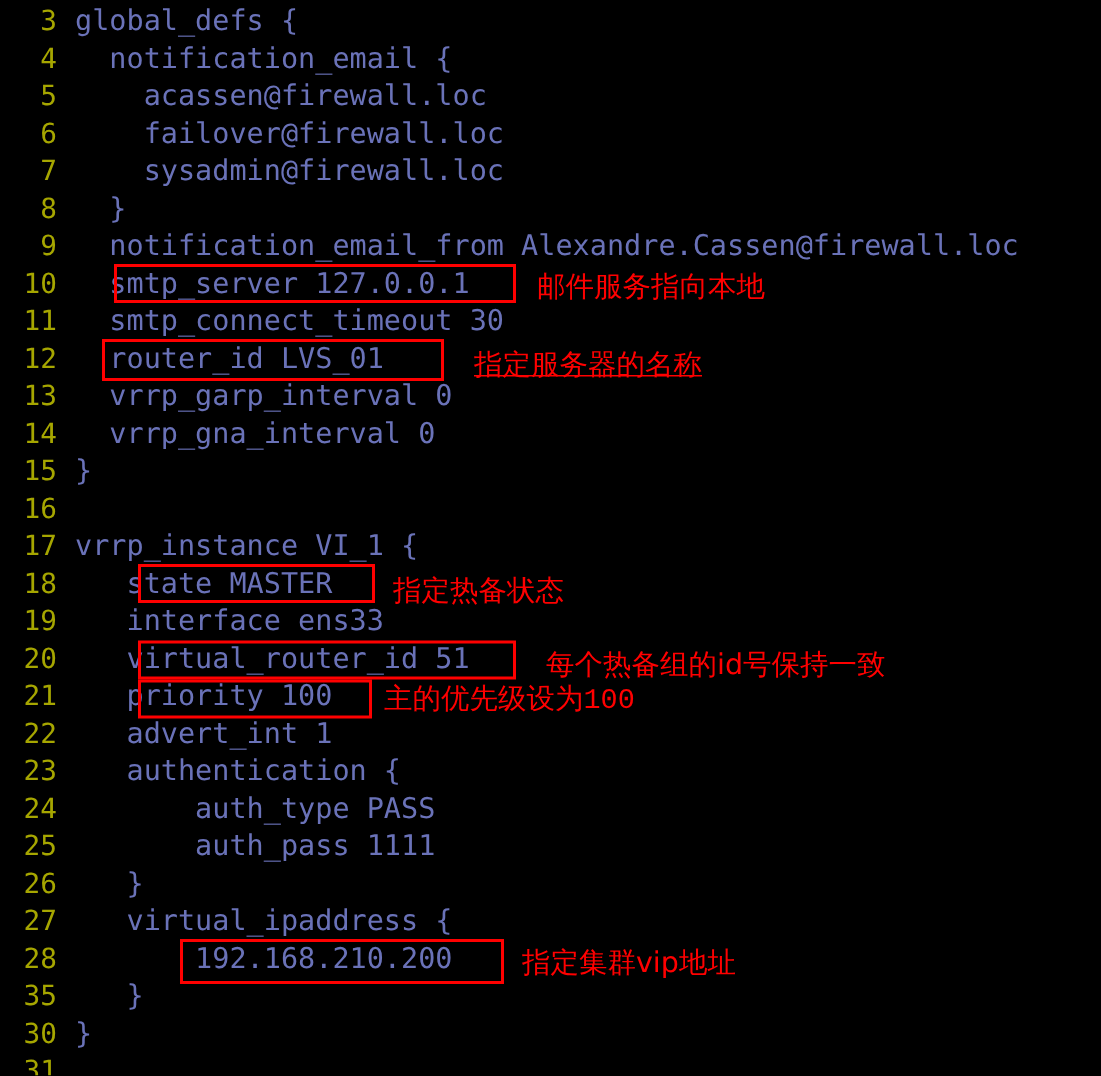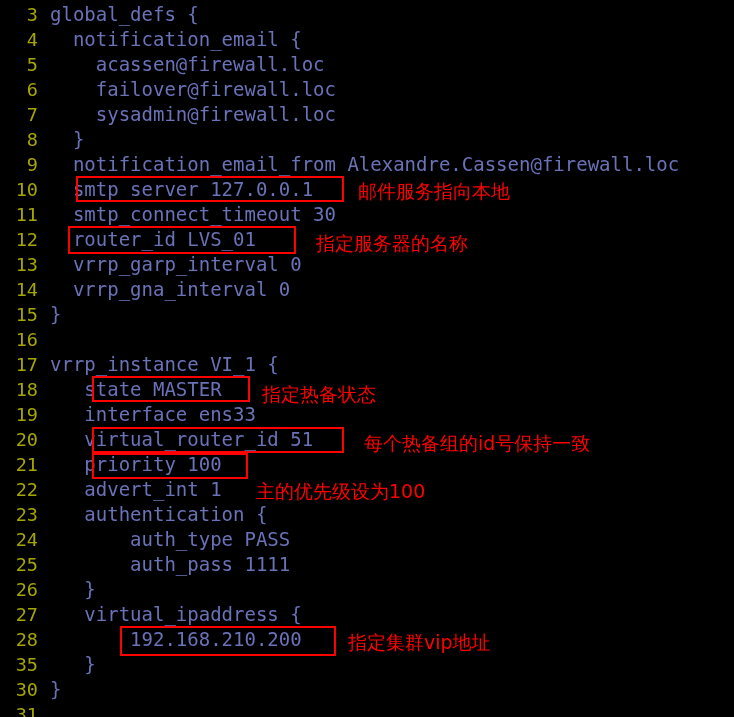--- a/index.html
+++ b/index.html
@@ -111,20 +111,20 @@
   </div>
 
   <div class="box" style="left:76px;  top:176px; width:268px; height:26px;"></div>
   <div class="box" style="left:68px;  top:226px; width:228px; height:28px;"></div>
   <div class="box" style="left:92px;  top:376px; width:158px; height:26px;"></div>
   <div class="box" style="left:92px;  top:427px; width:252px; height:26px;"></div>
   <div class="box" style="left:92px;  top:453px; width:156px; height:26px;"></div>
   <div class="box" style="left:120px; top:626px; width:216px; height:30px;"></div>
 
   <div class="note" style="left:358px; top:180px;">邮件服务指向本地</div>
-  <div class="note" style="left:316px; top:232px;">指定服务器的名称</div>
+  <div class="note" style="left:316px; top:232px;text-decoration:underline;">指定服务器的名称</div>
   <div class="note" style="left:262px; top:383px;">指定热备状态</div>
   <div class="note" style="left:364px; top:432px;">每个热备组的id号保持一致</div>
-  <div class="note" style="left:256px; top:480px;">主的优先级设为100</div>
+  <div class="note" style="left:256px; top:456px;font-family:Liberation Mono, monospace;">主的优先级设为100</div>
   <div class="note" style="left:348px; top:631px;text-align:center;">指定集群vip地址</div>
 
 
 </div>
 
 </body></html>

